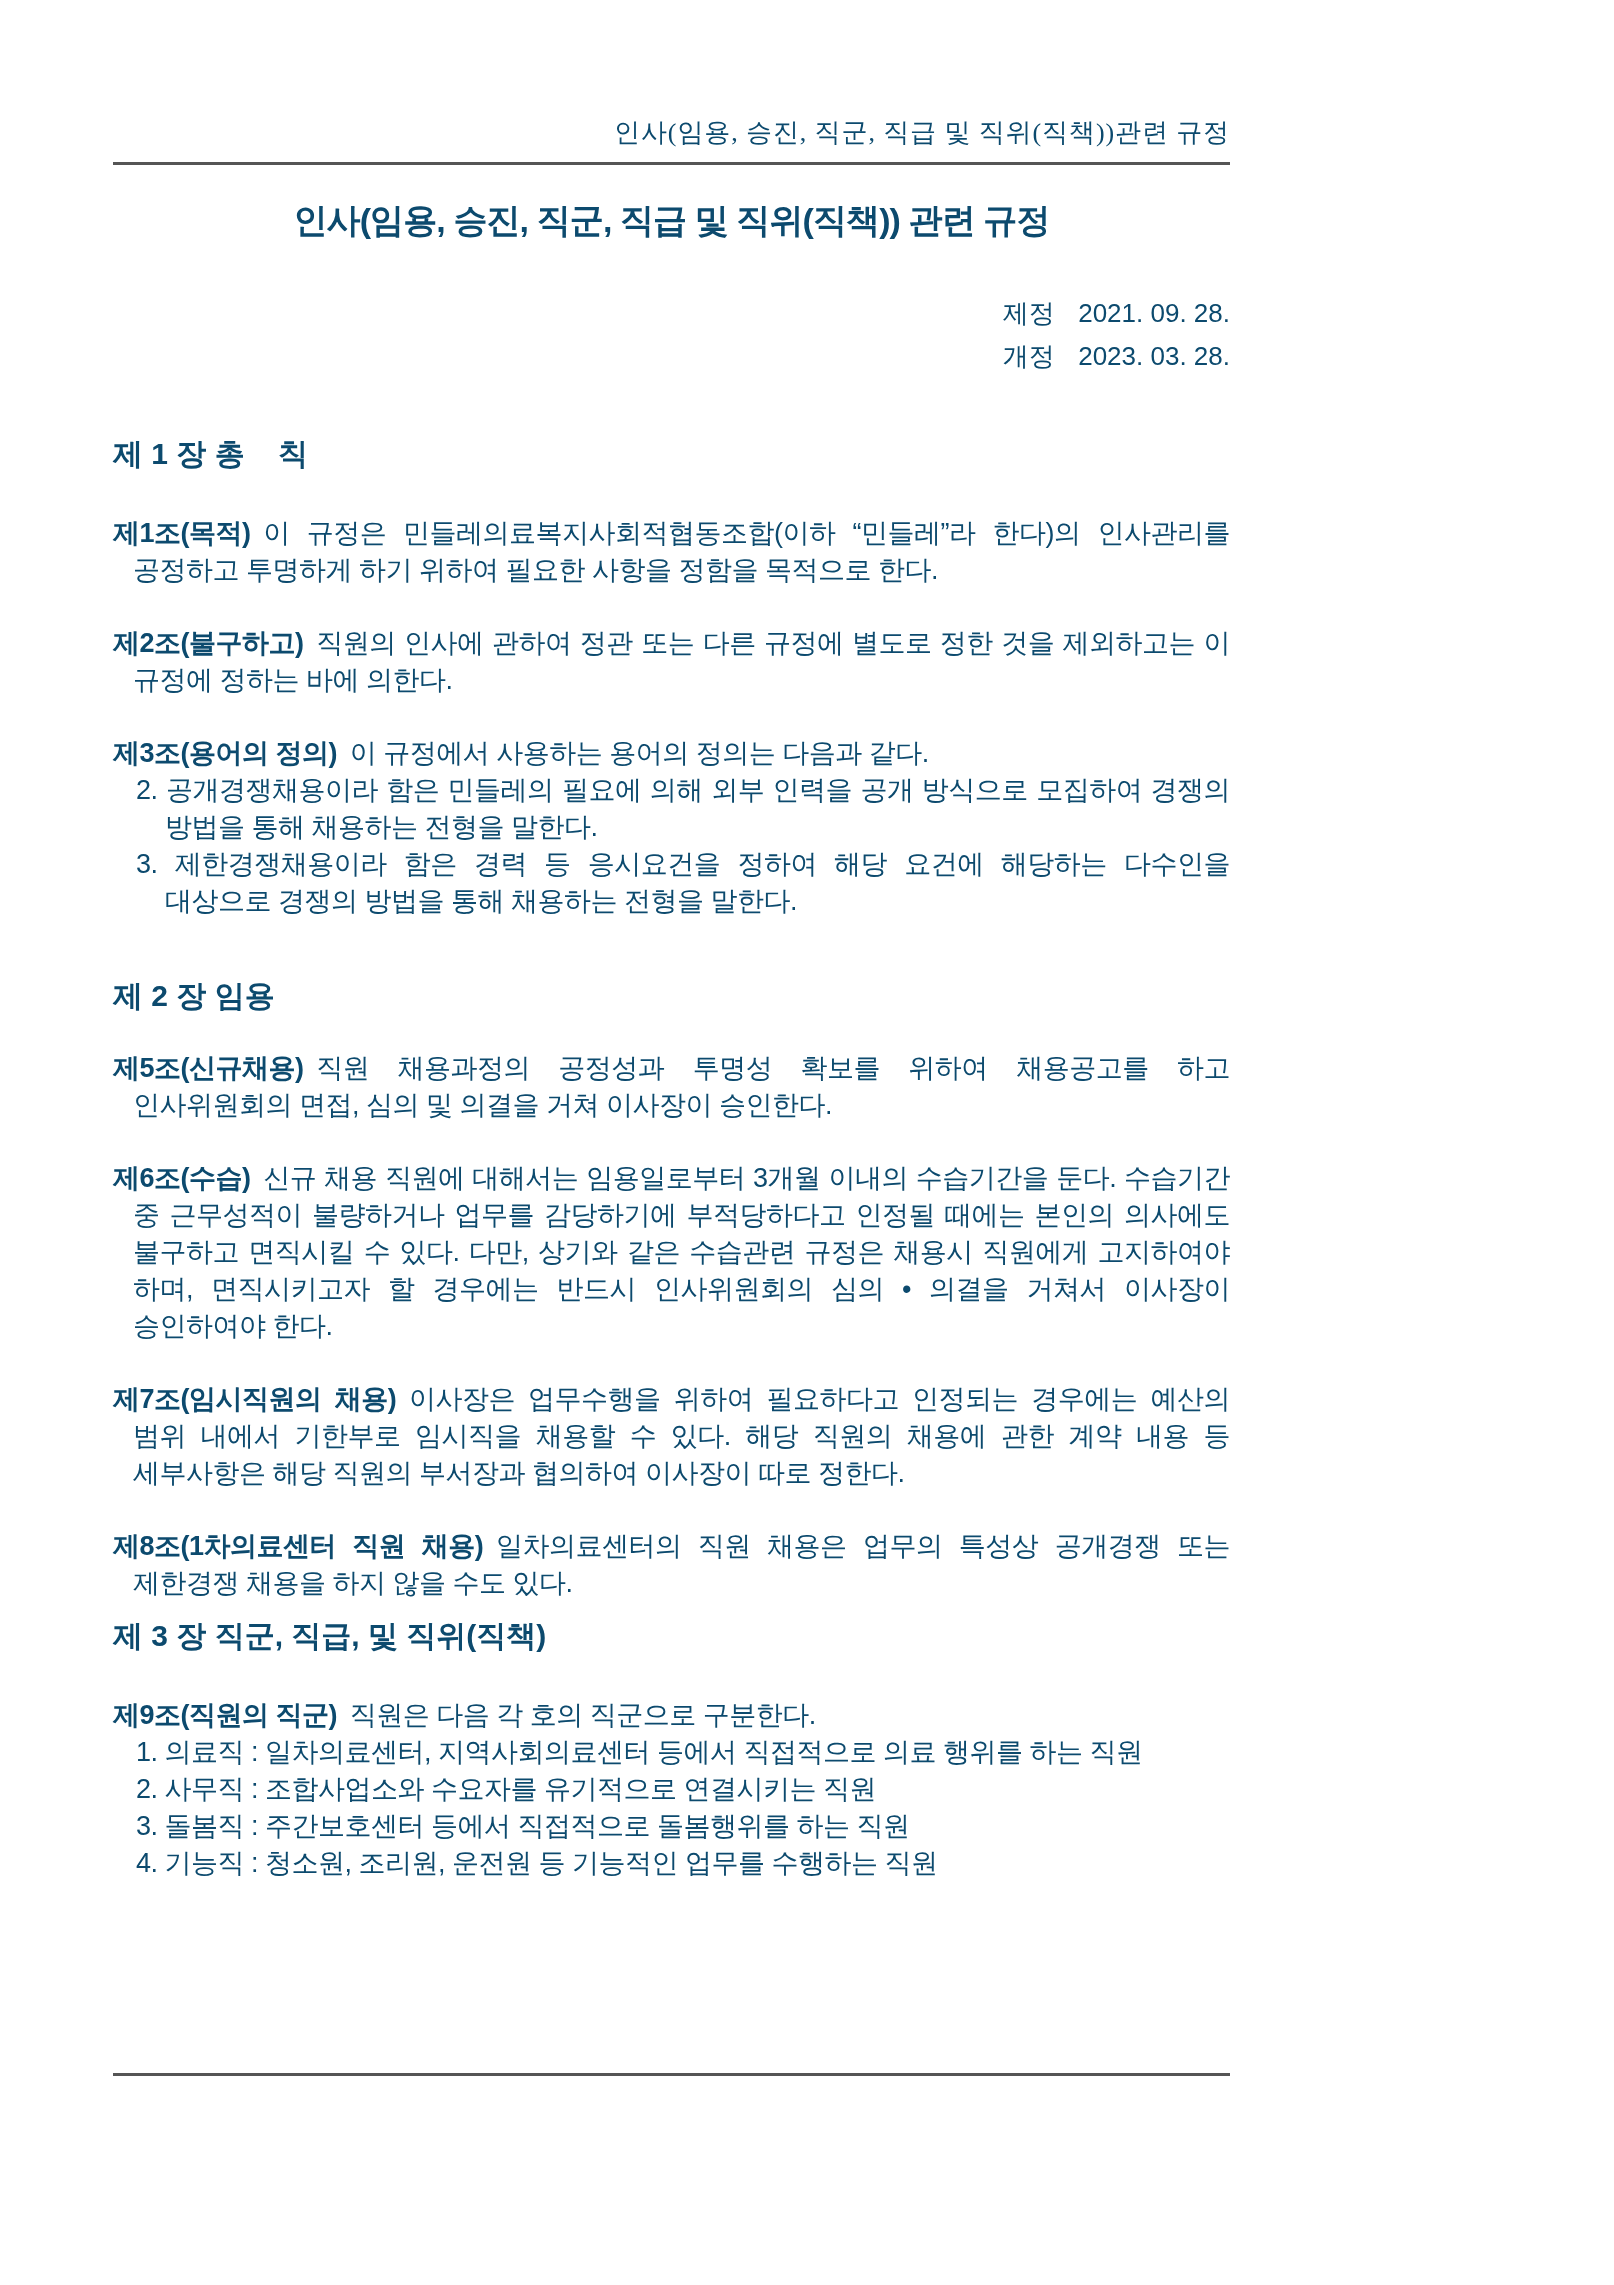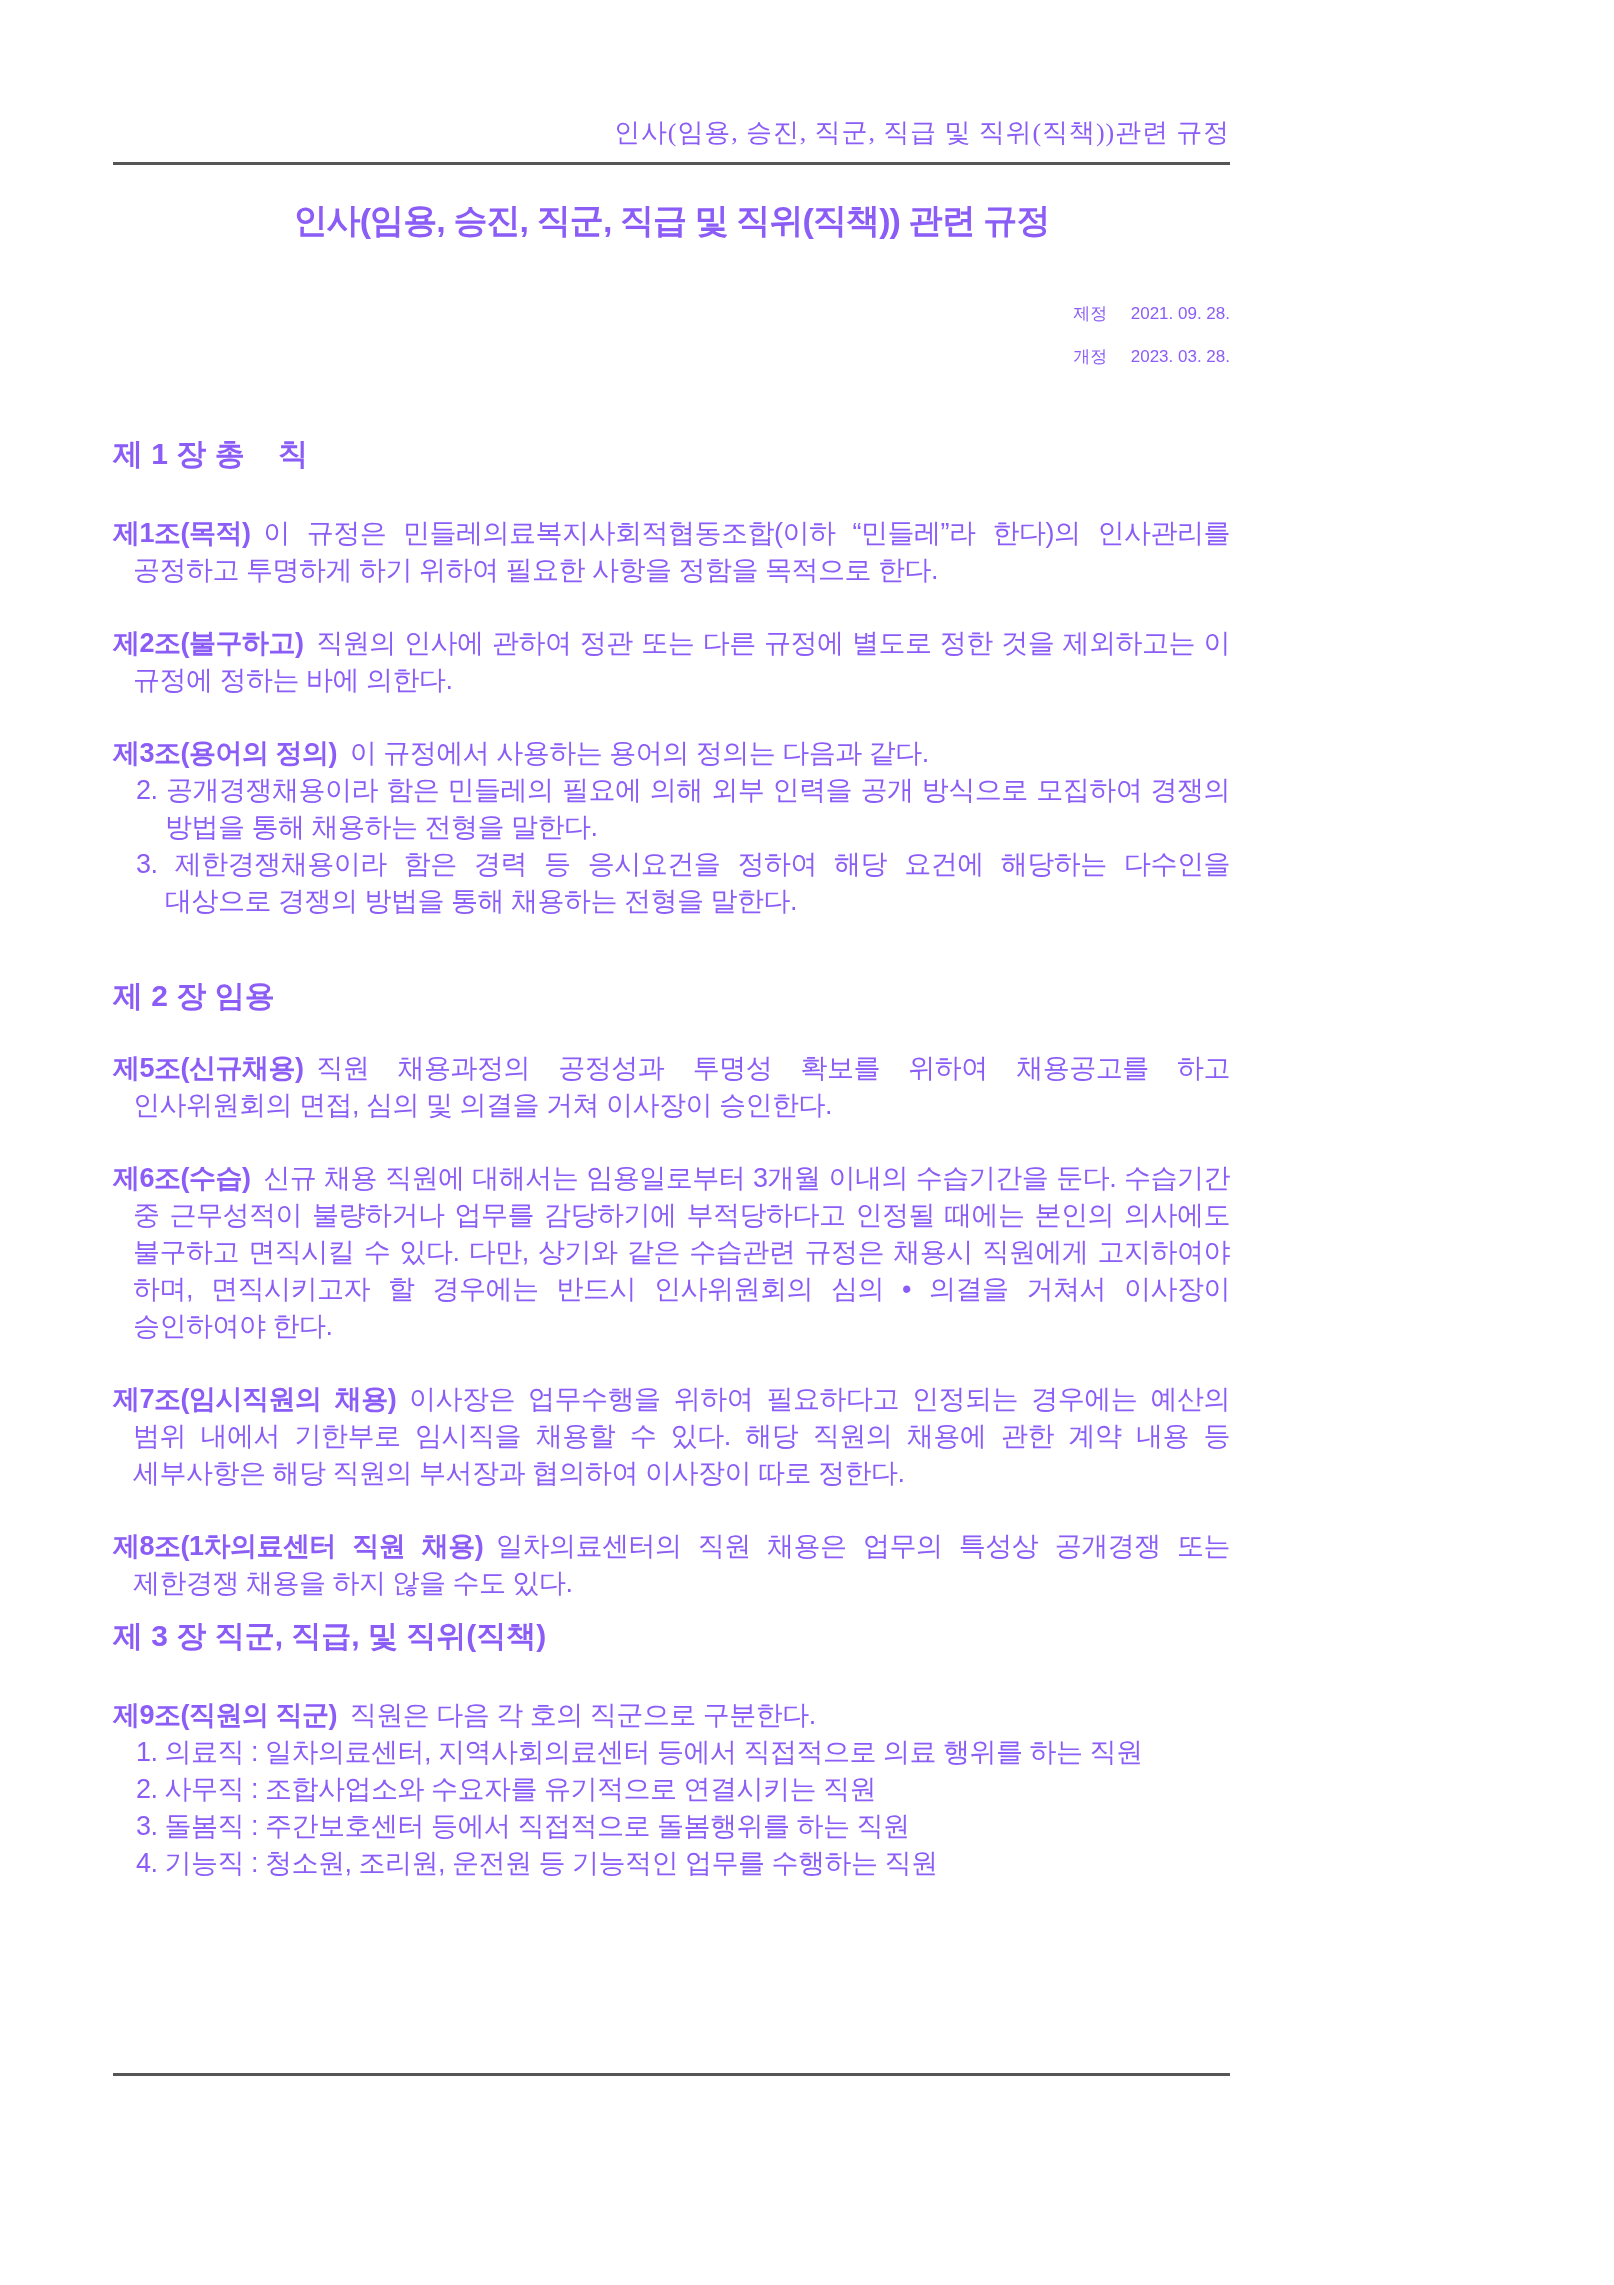--- a/index.html
+++ b/index.html
@@ -8,21 +8,21 @@
     background: #ffffff;
   }
   .page {
     position: relative;
     width: 1406px;
     height: 2285px;
     background: #ffffff;
     box-sizing: border-box;
     padding: 0 176px 0 113px;
     overflow: hidden;
-    color: #8b5cf6;
+    color: #0c4a6e;
     font-family: "Liberation Sans", "DejaVu Sans", sans-serif;
   }
   
   .doc-header {
     margin-top: 116px;
     text-align: right;
     font-family: "Liberation Serif", "DejaVu Serif", serif;
     font-size: 26px;
     line-height: 33px;
     letter-spacing: 0.9px;
@@ -40,21 +40,21 @@
     text-align: center;
     font-weight: bold;
     font-size: 34px;
     line-height: 42px;
     letter-spacing: -0.9px;
     white-space: pre-wrap;
   }
   
   .revisions {
     margin-top: 51px;
-    font-size: 17px;
+    font-size: 26px;
     line-height: 43px;
   }
   .rev-row {
     display: flex;
     justify-content: flex-end;
     align-items: baseline;
   }
   .rev-label {
     margin-right: 23.5px;
     white-space: pre;

